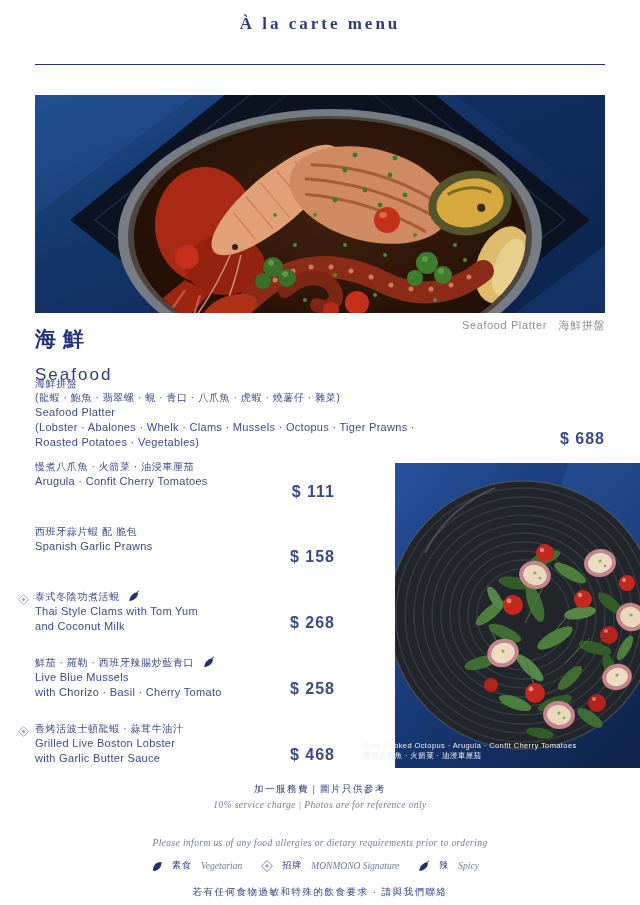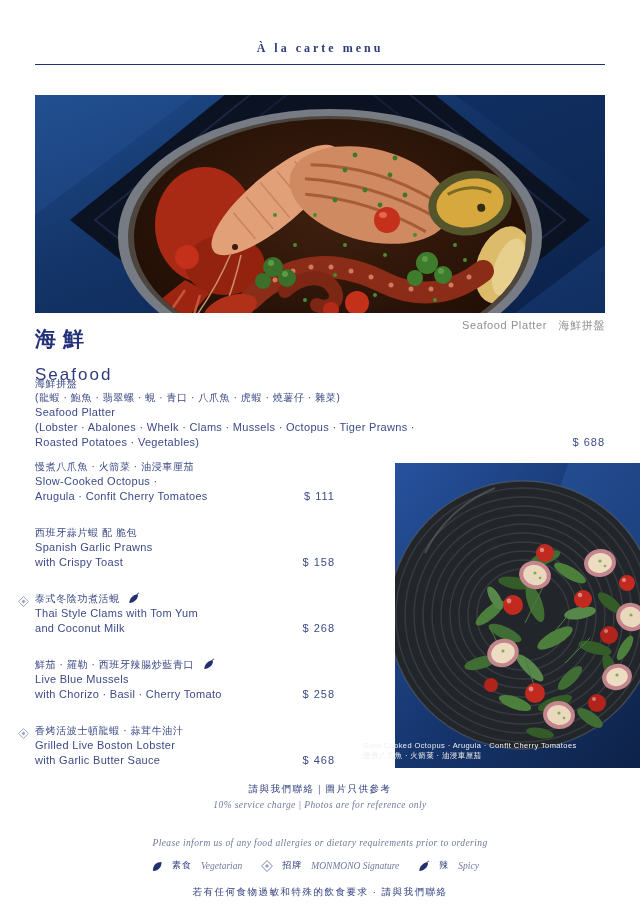--- a/index.html
+++ b/index.html
@@ -1,39 +1,39 @@
 <!DOCTYPE html>
 <html><head>
 <meta charset="utf-8">
 <style>
   html,body{margin:0;padding:0;background:#fff;}
   .page{position:relative;width:640px;height:905px;background:#ffffff;overflow:hidden;
         font-family:"Liberation Sans",sans-serif;color:#2e3c7c;}
 
-  .page-title{position:absolute;top:41px;left:0;width:100%;text-align:center;
-    font-family:"Liberation Serif",serif;font-weight:700;font-size:12px;
+  .page-title{position:absolute;top:14px;left:0;width:100%;text-align:center;
+    font-family:"Liberation Serif",serif;font-weight:700;font-size:17px;
     letter-spacing:3px;color:#2e3c7c;}
 
   .rule{position:absolute;top:64px;left:35px;width:570px;border-top:1.6px solid #22307a;}
 
   .photo-top{position:absolute;top:95px;left:35px;width:570px;height:218px;}
   .photo-top svg,.photo-bottom svg{display:block;width:100%;height:100%;}
 
   .top-caption{position:absolute;top:318px;left:35px;width:570px;text-align:right;
     font-size:11px;color:#8f8f8f;letter-spacing:.6px;}
   .top-caption .zh{margin-left:8px;}
 
   .section{position:absolute;top:327px;left:35px;}
   .section .zh{font-size:21px;font-weight:700;letter-spacing:7px;color:#23307a;line-height:24px;}
   .section .en{font-size:17px;letter-spacing:2px;color:#2e3c7c;margin-top:14px;}
 
   .item{position:relative;color:#3c4a87;}
   .zh-line{font-size:10px;line-height:14px;letter-spacing:.6px;color:#3a4885;}
   .en-line{font-size:11px;line-height:15px;letter-spacing:.3px;}
-  .price{position:absolute;right:0;bottom:2px;font-size:11px;letter-spacing:1px;color:#3c4a87;}
+  .price{position:absolute;right:0;bottom:2px;font-size:16px;letter-spacing:1px;color:#3c4a87;font-weight:bold;}
 
   .item-1{position:absolute;top:377px;left:35px;width:570px;}
   .items-col{position:absolute;top:460px;left:35px;width:300px;}
   .items-col .item{margin-bottom:22px;min-height:43px;}
 
   .sig{position:absolute;left:-17px;top:1px;width:11px;height:11px;}
   .chili{display:inline-block;width:12px;height:12px;vertical-align:-2px;margin-left:5px;}
   .leaf{display:inline-block;width:12px;height:12px;vertical-align:-2px;}
 
   .photo-bottom{position:absolute;top:463px;left:355px;width:257px;height:305px;padding-left:40px;}
@@ -199,29 +199,27 @@
     <div class="en-line">Seafood Platter</div>
     <div class="en-line">(Lobster · Abalones · Whelk ·  Clams · Mussels · Octopus · Tiger Prawns ·</div>
     <div class="en-line">Roasted Potatoes · Vegetables)</div>
     <div class="price">$ 688</div>
   </div>
 
   <div class="items-col">
 
     <div class="item">
       <div class="zh-line">慢煮八爪魚 · 火箭菜 · 油浸車厘茄</div>
-      <div class="en-line">Slow-Cooked Octopus ·</div>
       <div class="en-line">Arugula · Confit Cherry Tomatoes</div>
       <div class="price">$ 111</div>
     </div>
 
     <div class="item">
       <div class="zh-line">西班牙蒜片蝦 配 脆包</div>
       <div class="en-line">Spanish Garlic Prawns</div>
-      <div class="en-line">with Crispy Toast</div>
       <div class="price">$ 158</div>
     </div>
 
     <div class="item">
       <span class="sig">
         <svg viewBox="0 0 12 12">
             <rect x="2.2" y="2.2" width="7.6" height="7.6" transform="rotate(45 6 6)" fill="none" stroke="#9aa3c2" stroke-width="1"></rect>
             <rect x="4.5" y="4.5" width="3" height="3" transform="rotate(45 6 6)" fill="#9aa3c2"></rect>
           </svg>
       </span>
@@ -360,21 +358,21 @@
           <circle cx="169" cy="255" r="1.3"></circle>
         <circle cx="222" cy="212" r="1.6"></circle>
       </g>
     </svg>
     <div class="pb-caption">
       <div>Slow-Cooked Octopus · Arugula · Confit Cherry Tomatoes</div>
       <div class="zh">慢煮八爪魚 · 火箭菜 · 油浸車厘茄</div>
     </div>
   </div>
 
-  <div class="f-line f1 f-zh">請與我們聯絡｜圖片只供參考</div>
+  <div class="f-line f1 f-zh">加一服務費｜圖片只供參考</div>
   <div class="f-line f2 f-en">10% service charge |  Photos are for reference only</div>
   <div class="f-line f3 f-zh">若有任何食物過敏和特殊的飲食要求 · 請與我們聯絡</div>
   <div class="f-line f4 f-en">Please inform us of any food allergies or dietary requirements prior to ordering</div>
 
   <div class="legend">
     <span class="leaf">
       <svg viewBox="0 0 14 14">
           <path d="M2.2 12.2 C2.2 6.2 6.2 2.2 12.2 2.2 C12.6 8.2 8.6 12.2 3 12.7 Z" fill="#22306e"></path>
         </svg>
     </span>

